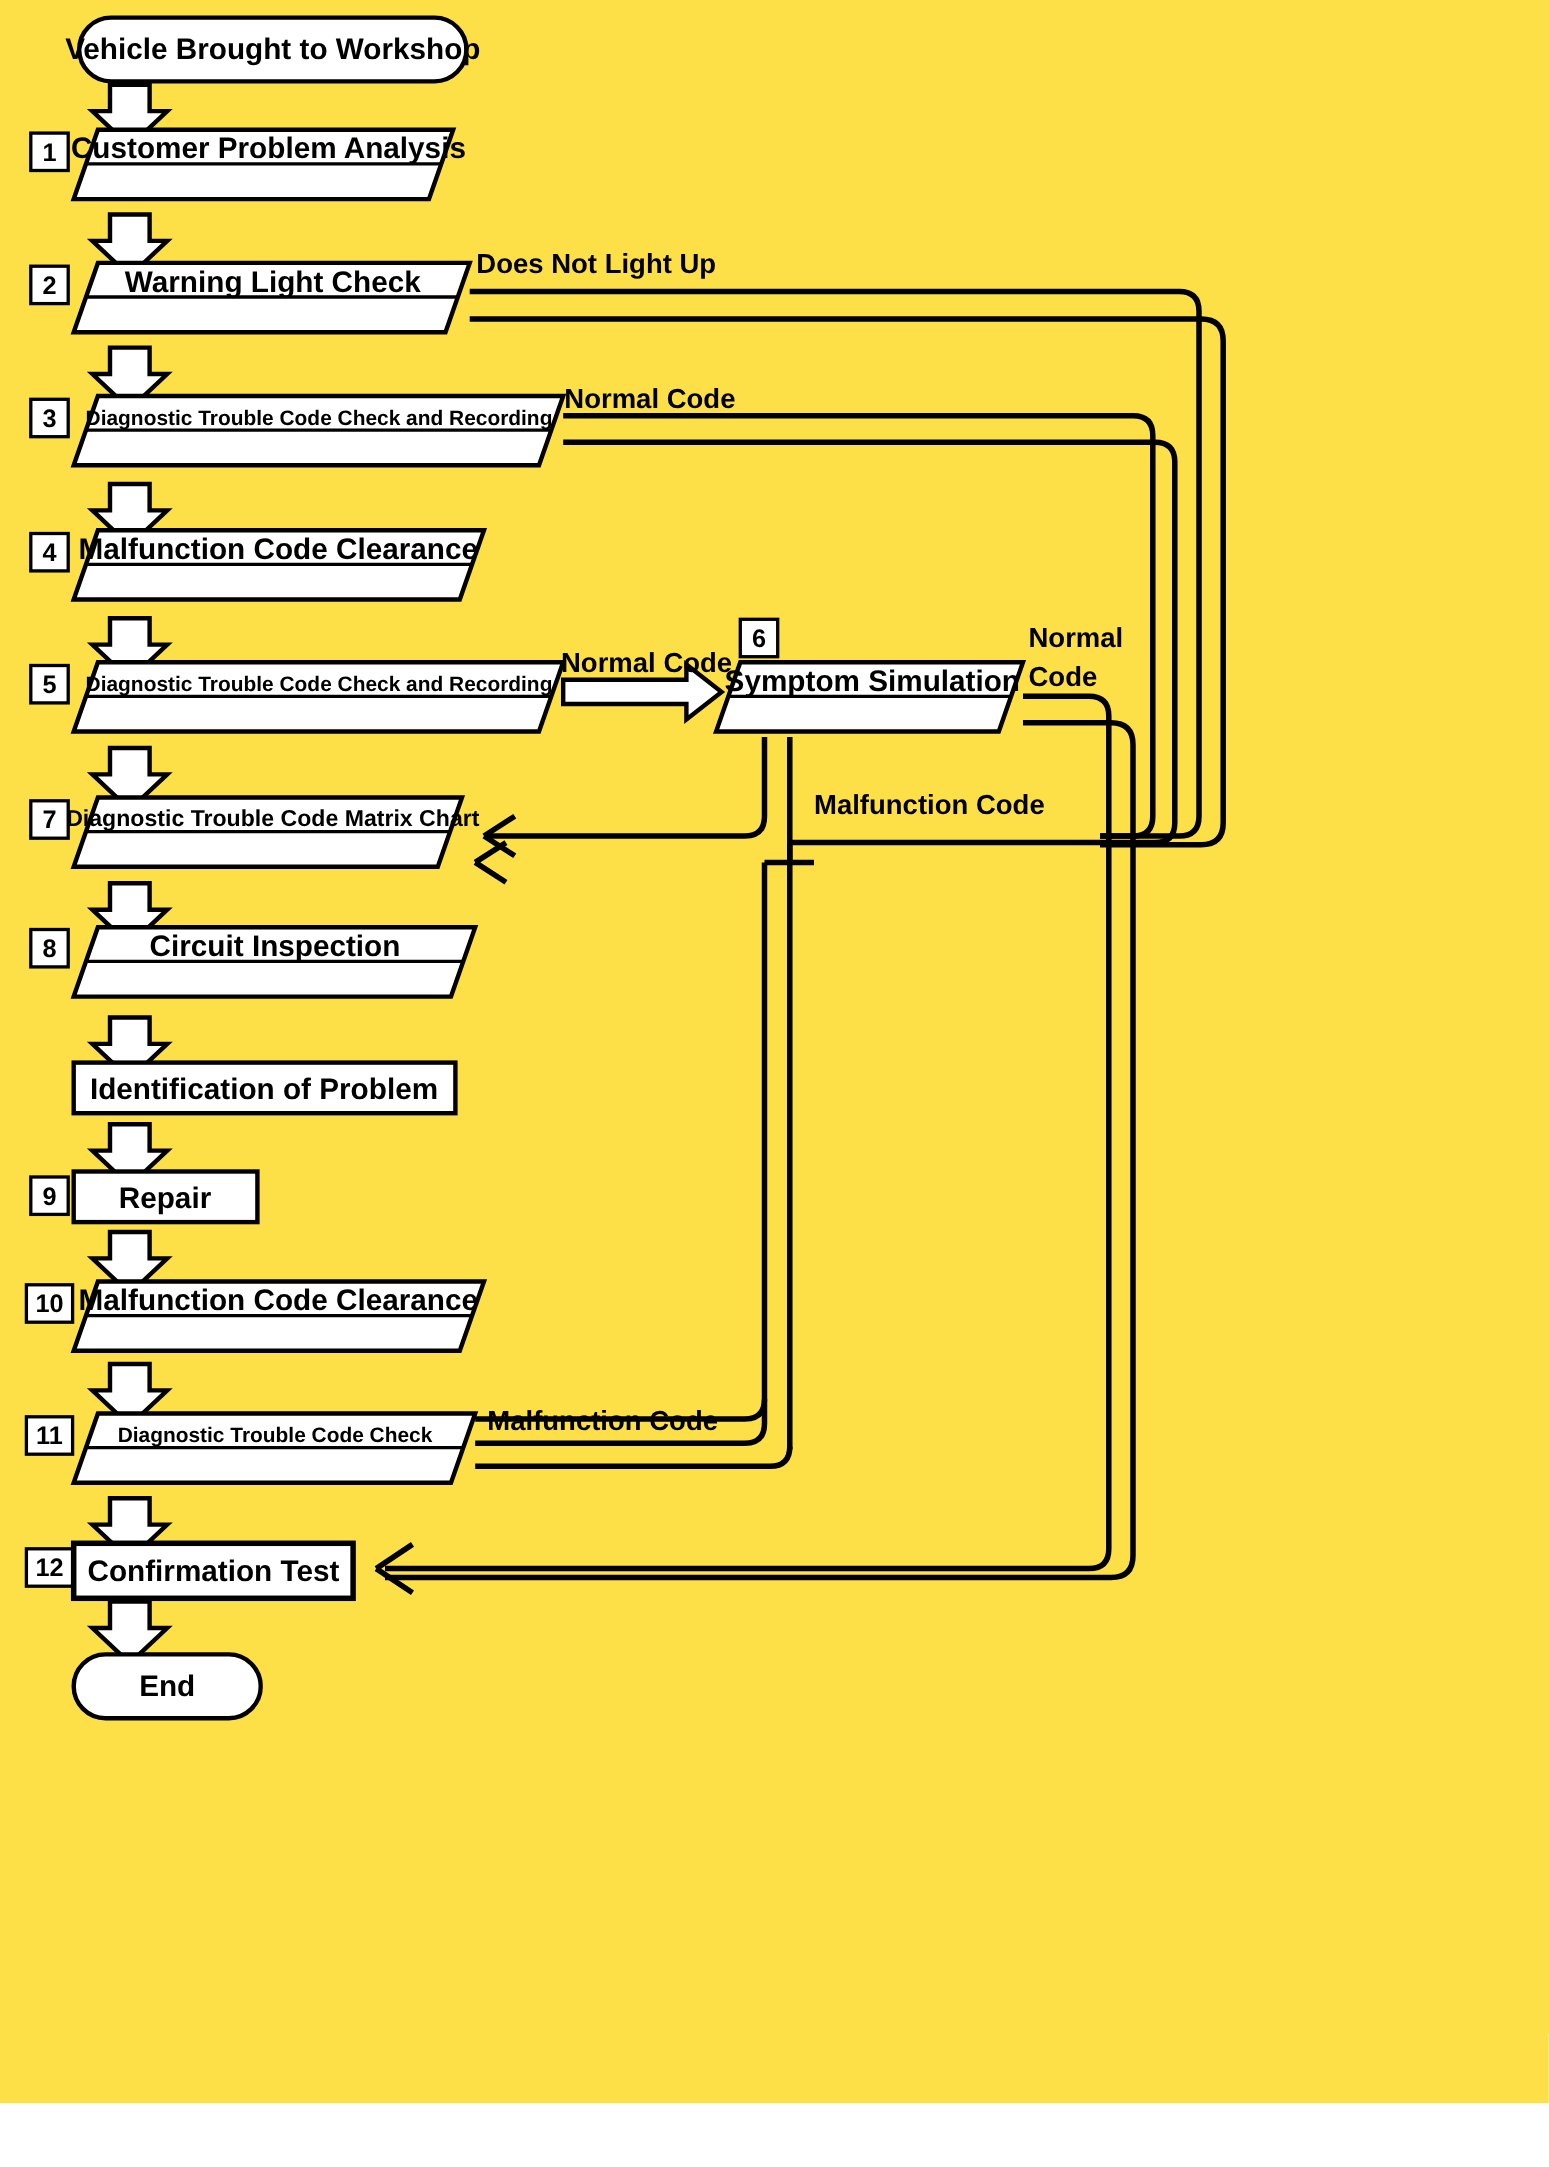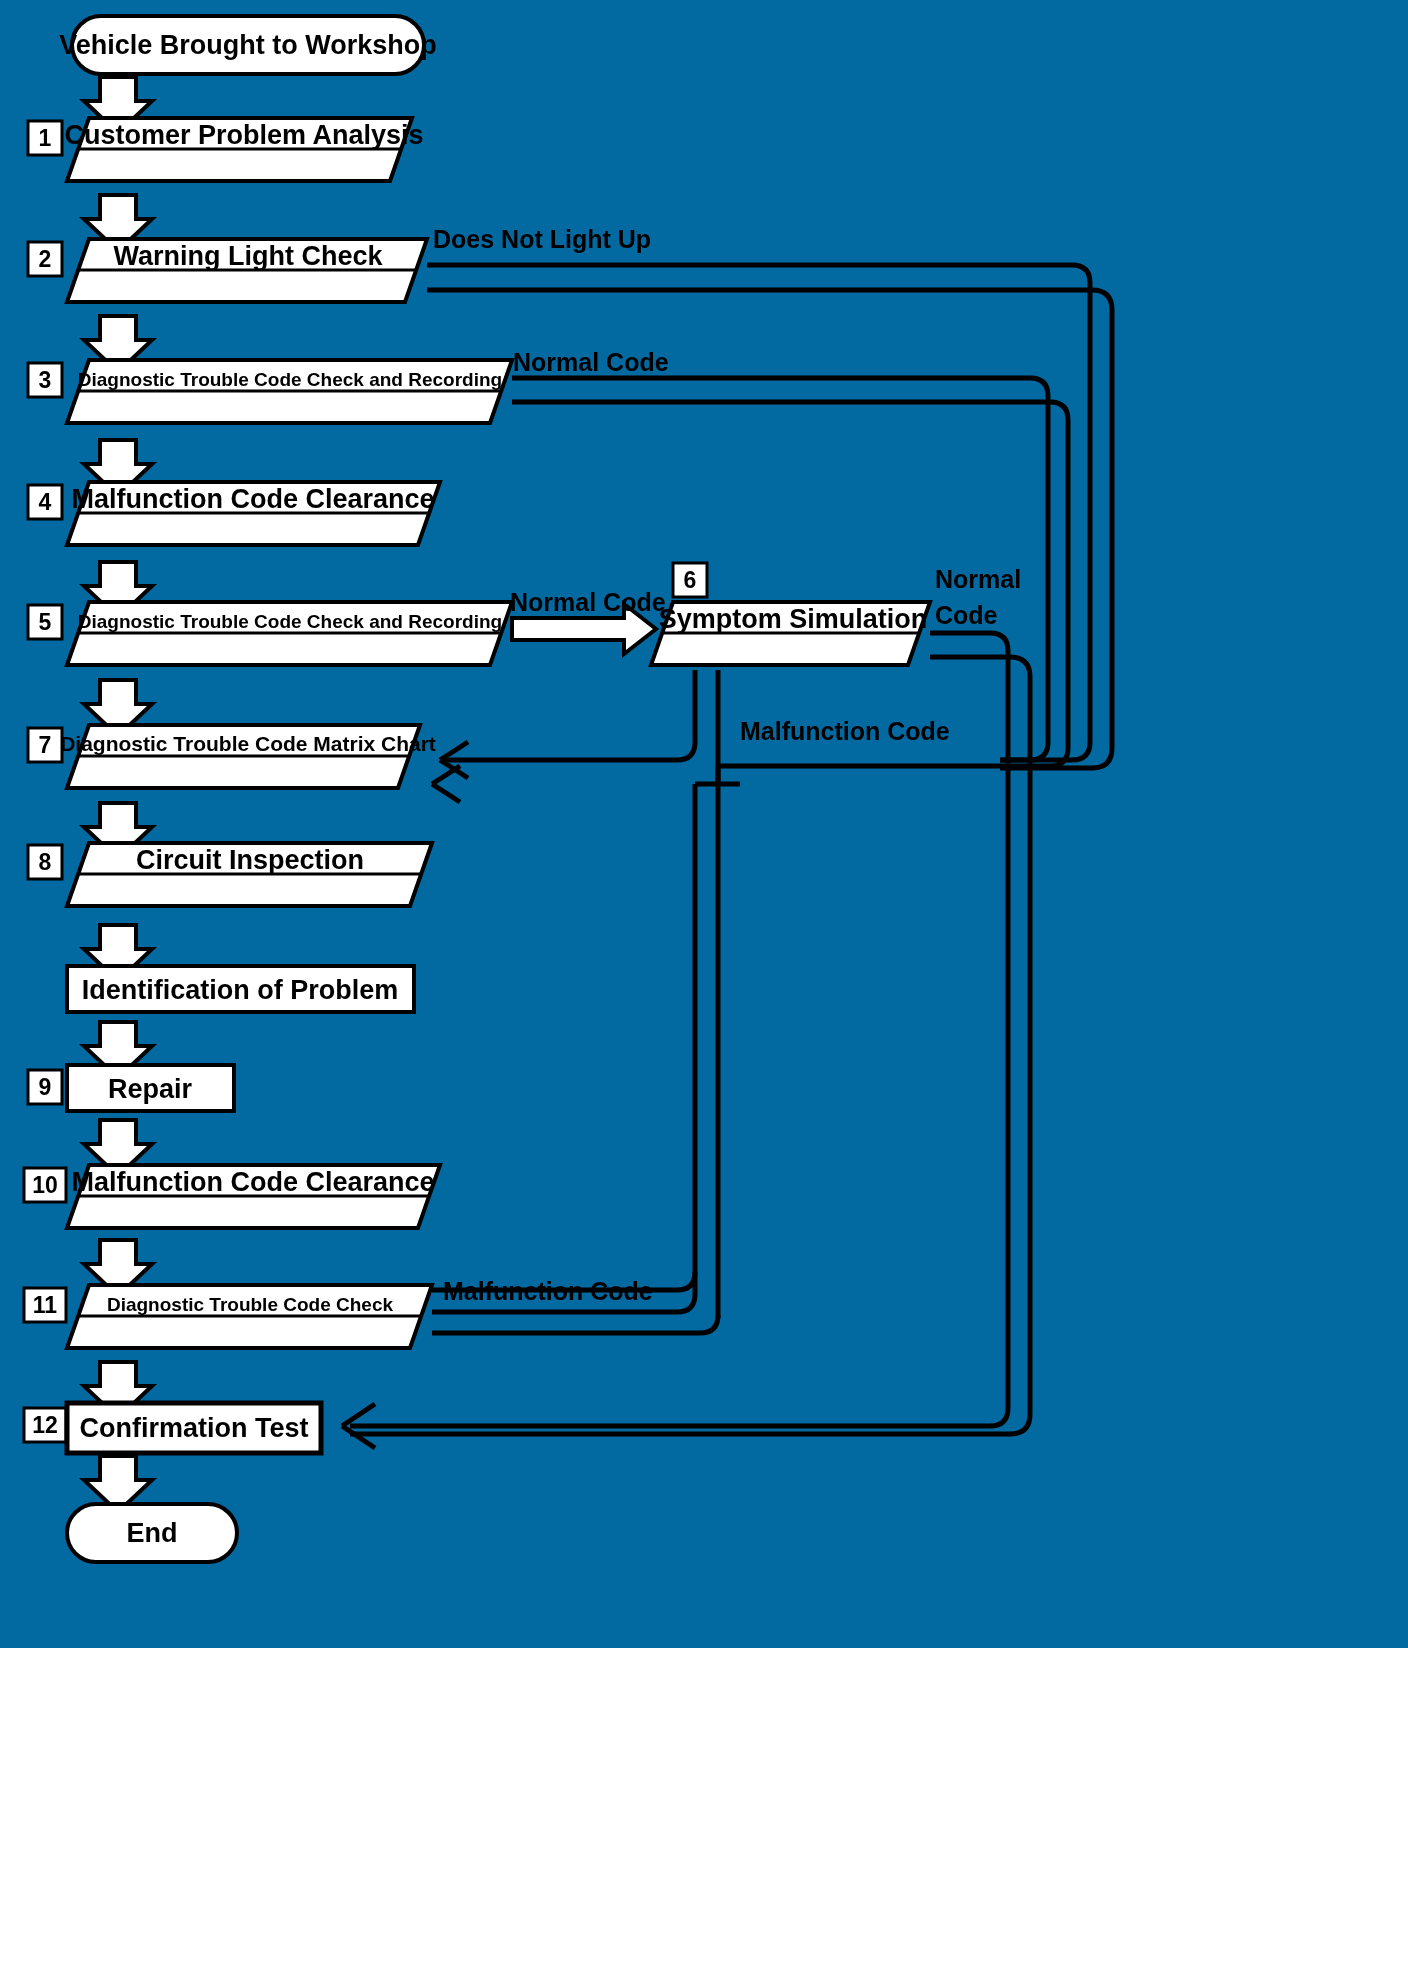--- a/index.html
+++ b/index.html
@@ -1,17 +1,17 @@
 <!DOCTYPE html>
 <html><head>
 <meta charset="utf-8">
 <style>
   html,body{margin:0;padding:0;background:#ffffff;}
   body{width:1408px;height:1970px;font-family:"Liberation Sans",sans-serif;}
-  #stage{position:relative;width:1408px;height:1648px;background:#0369a1;overflow:hidden;}
+  #stage{position:relative;width:1408px;height:1912px;background:#fde047;overflow:hidden;}
   svg{display:block;}
   .shp{fill:#ffffff;stroke:#000000;}
   .ln{stroke:#000000;fill:none;}
   .txt{fill:#000000;font-family:"Liberation Sans",sans-serif;font-weight:bold;}
   .lbl{fill:#000000;font-family:"Liberation Sans",sans-serif;font-weight:bold;font-size:25px;}
   .num{fill:#000000;font-family:"Liberation Sans",sans-serif;font-weight:bold;font-size:23px;text-anchor:middle;}
   .t-reg{font-size:27px;font-weight:bold;}
   .t-cond{font-size:21px;font-weight:bold;}
   .t-cond2{font-size:19px;font-weight:bold;}
   .ctr{text-anchor:middle;}

